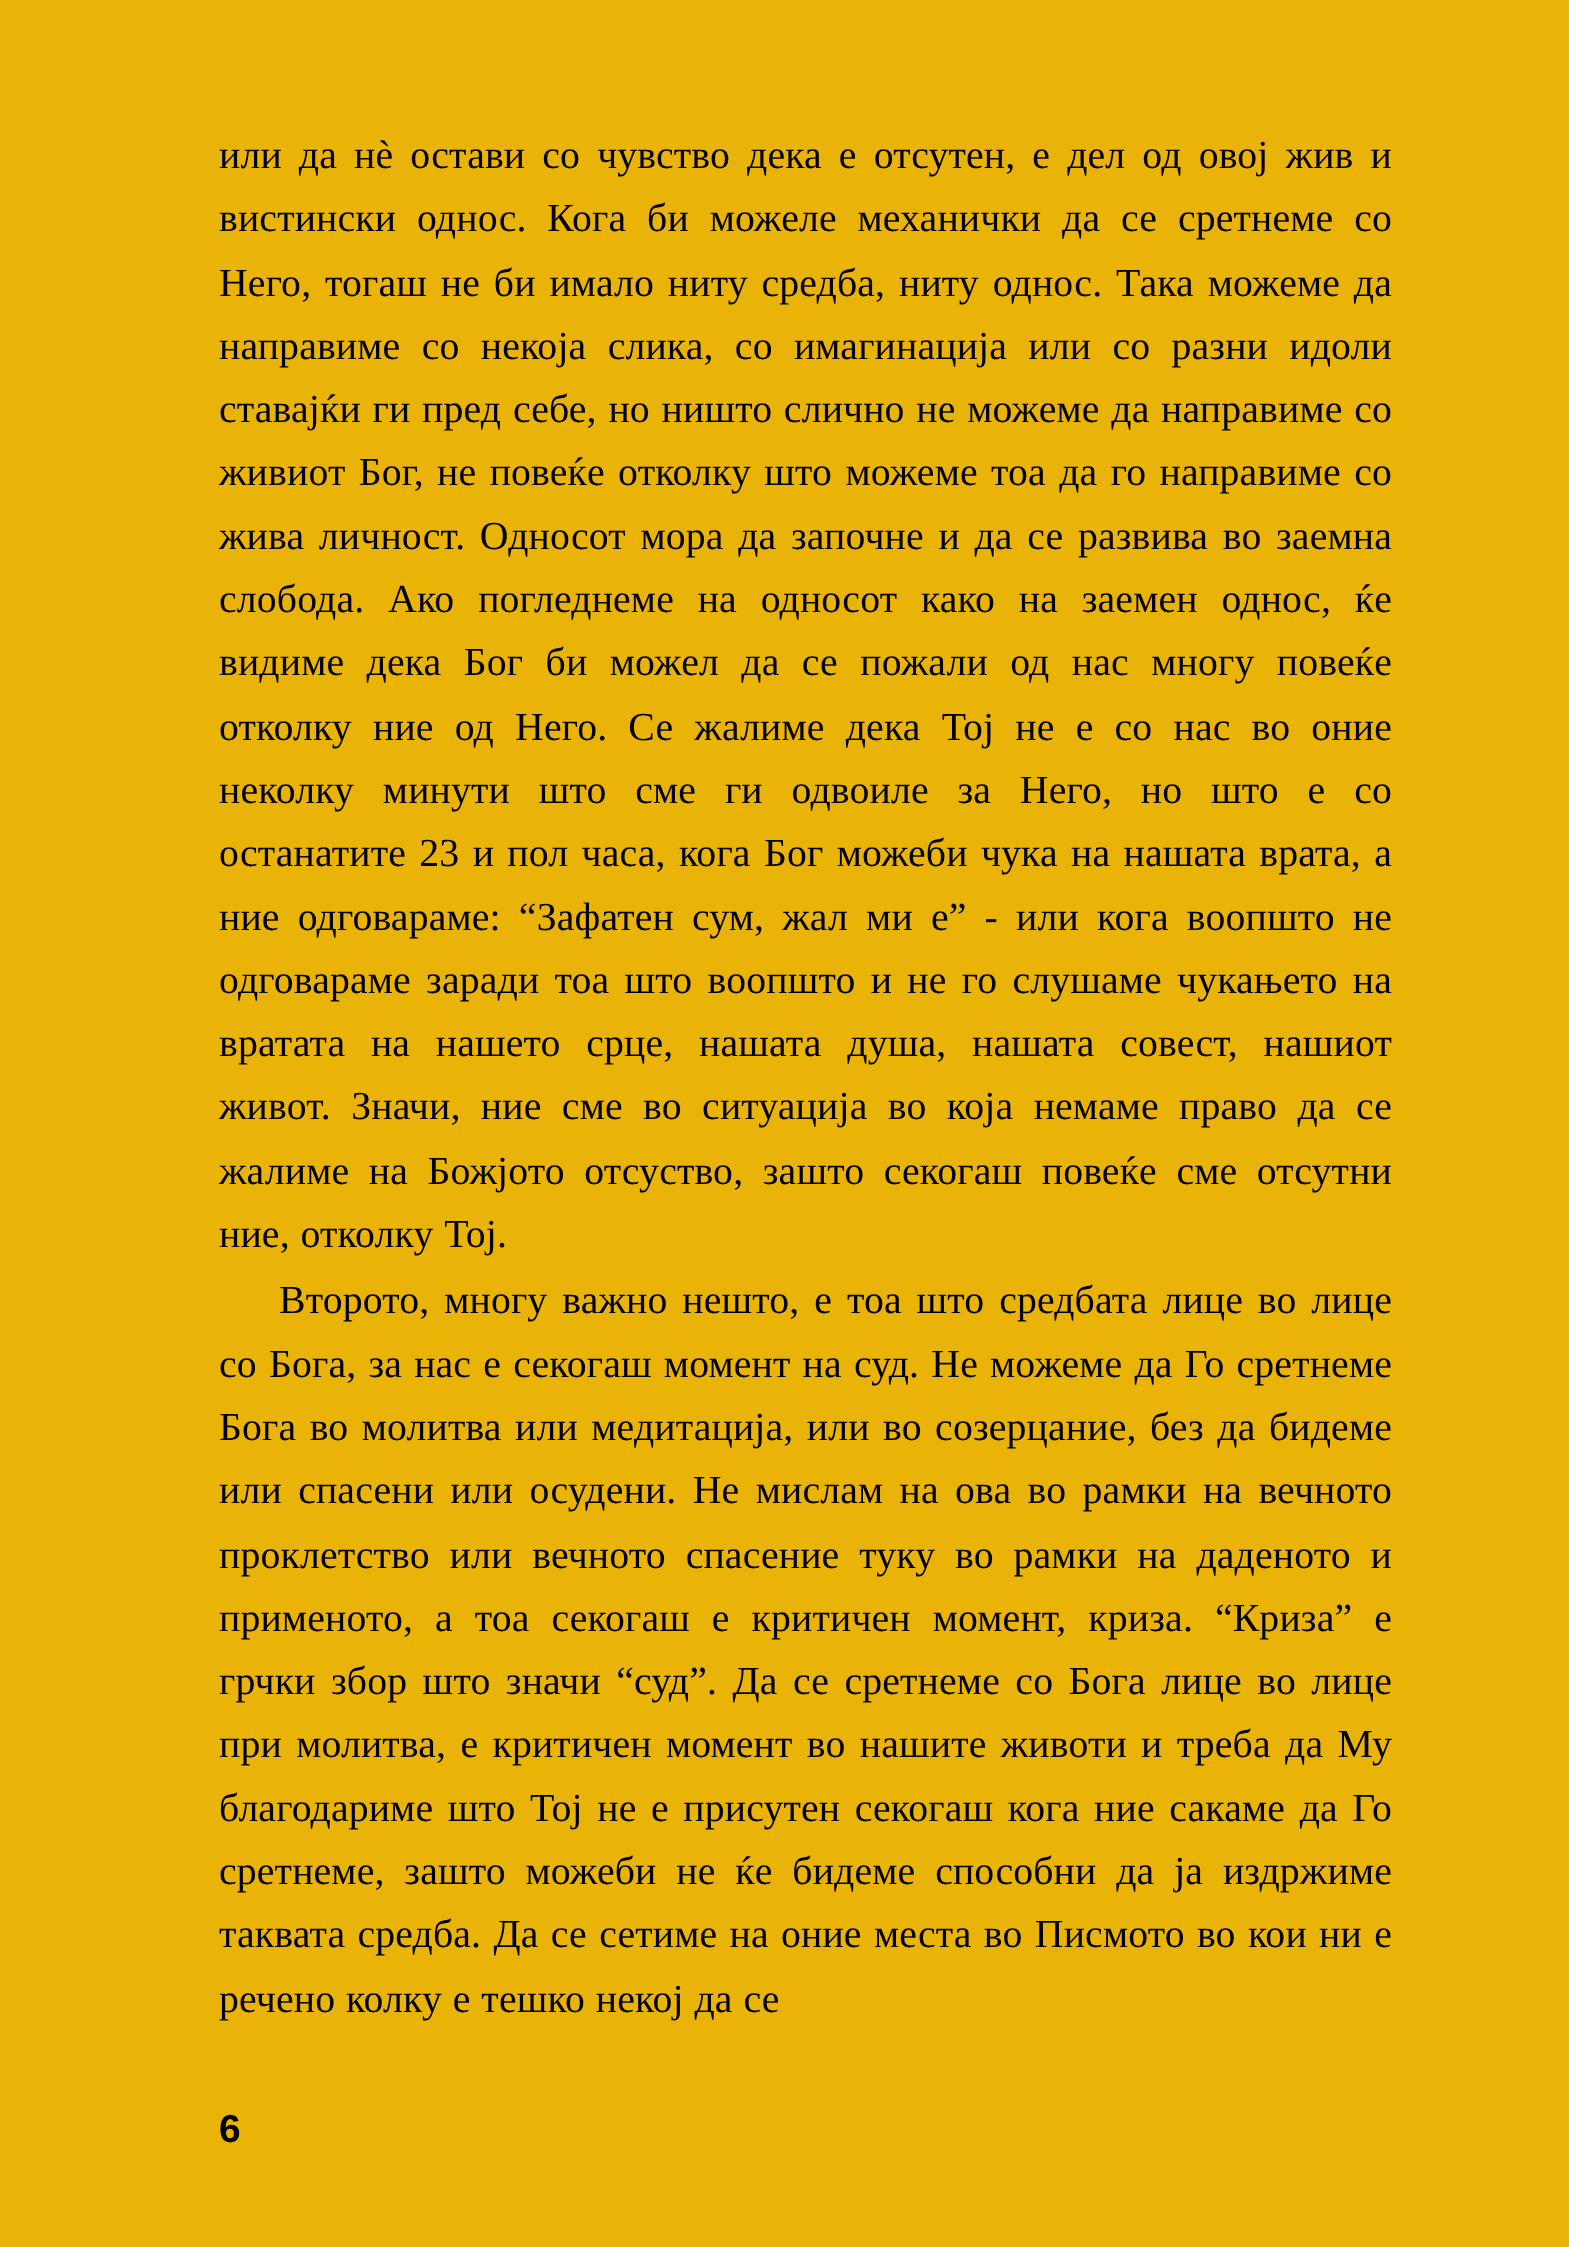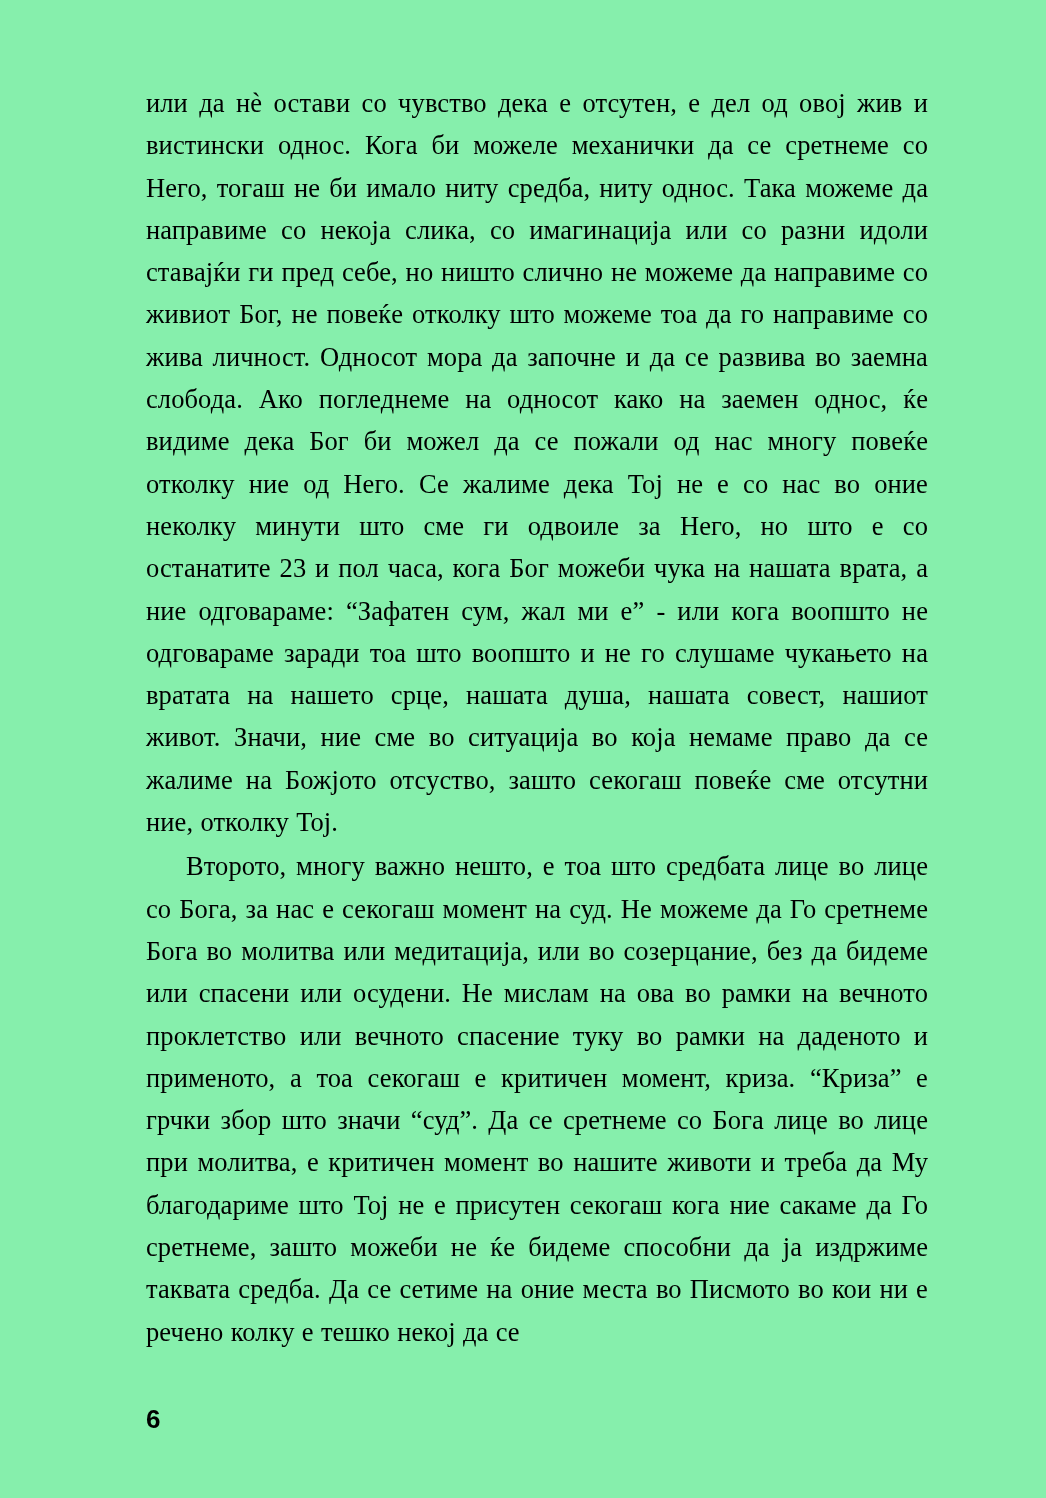--- a/index.html
+++ b/index.html
@@ -8,21 +8,21 @@
     background: #ffffff;
   }
   body {
     font-family: "Liberation Serif", "DejaVu Serif", serif;
     color: #000000;
   }
   .page {
     position: relative;
     width: 1046px;
     height: 1498px;
-    background: #86efac;
+    background: #eab308;
     box-sizing: border-box;
     overflow: hidden;
   }
   .text-block {
     position: absolute;
     left: 146px;
     top: 82px;
     width: 782px;
   }
   .para {

